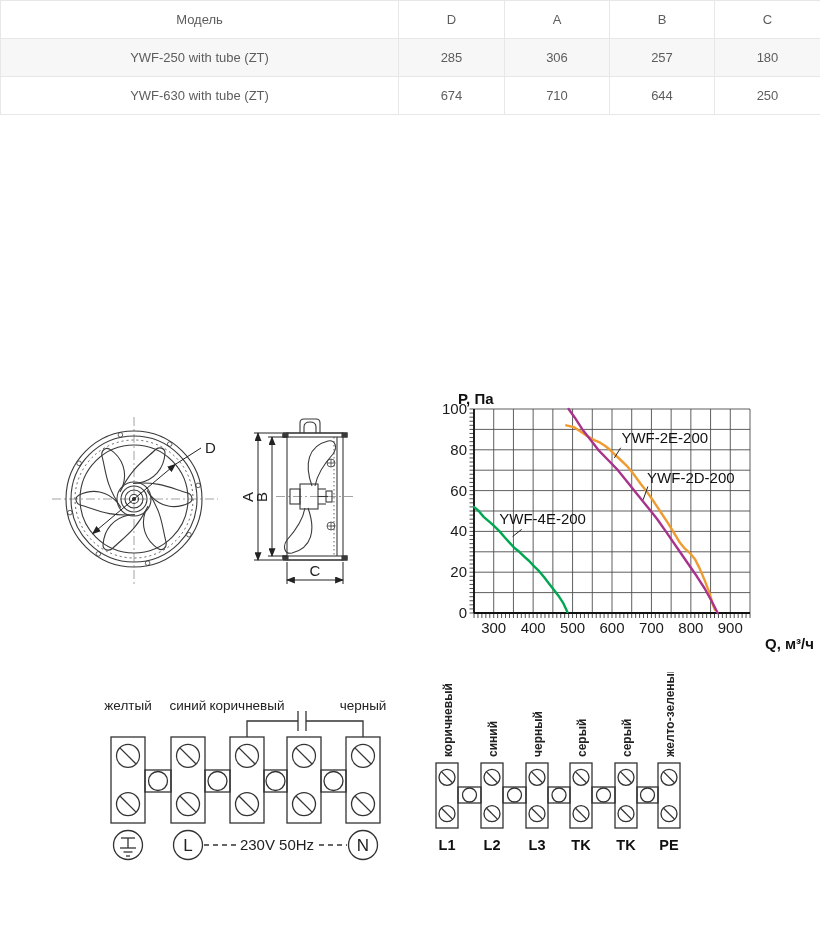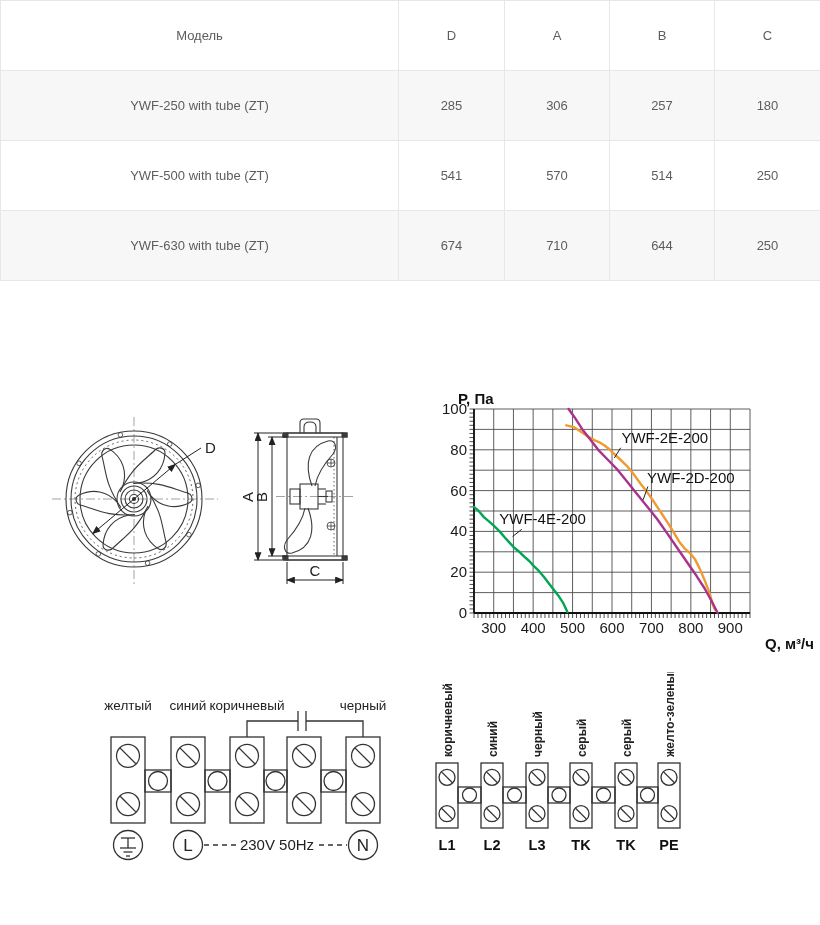--- a/index.html
+++ b/index.html
@@ -1,21 +1,21 @@
 <!DOCTYPE html>
 <html><head>
 <meta charset="utf-8">
 <style>
   html,body{margin:0;padding:0;background:#fff;}
   .page{position:relative;width:820px;height:925px;background:#fff;
         font-family:"Liberation Sans",sans-serif;overflow:hidden;}
   
   table.spec{position:absolute;left:0;top:0;width:820px;border-collapse:collapse;table-layout:fixed;}
   table.spec th,table.spec td{
-     border:1px solid #e7e7e7;height:37px;padding:16px;
+     border:1px solid #e7e7e7;height:37px;padding:0;
      font-size:13px;font-weight:400;color:#5d5d5d;text-align:center;vertical-align:middle;}
   table.spec tbody tr:nth-child(odd){background:#f7f7f7;}
   
   .fig{position:absolute;}
   svg{display:block;}
   svg text{font-family:"Liberation Sans",sans-serif;}
   .grid{stroke:#4d4d4d;stroke-width:0.9;}
   .tick{stroke:#222;stroke-width:0.8;}
   .axis{stroke:#111;stroke-width:1.8;}
   .ticklabel{font-size:15px;fill:#1a1a1a;}
@@ -56,27 +56,20 @@
           <th>C</th>
         </tr>
       </thead>
     <tbody id="spec-body">
         <tr>
           <td>YWF-250 with tube (ZT)</td>
           <td>285</td>
           <td>306</td>
           <td>257</td>
           <td>180</td>
-        </tr>
-        <tr>
-          <td>YWF-500 with tube (ZT)</td>
-          <td>541</td>
-          <td>570</td>
-          <td>514</td>
-          <td>250</td>
         </tr>
         <tr>
           <td>YWF-630 with tube (ZT)</td>
           <td>674</td>
           <td>710</td>
           <td>644</td>
           <td>250</td>
         </tr>
       </tbody>
   </table>

